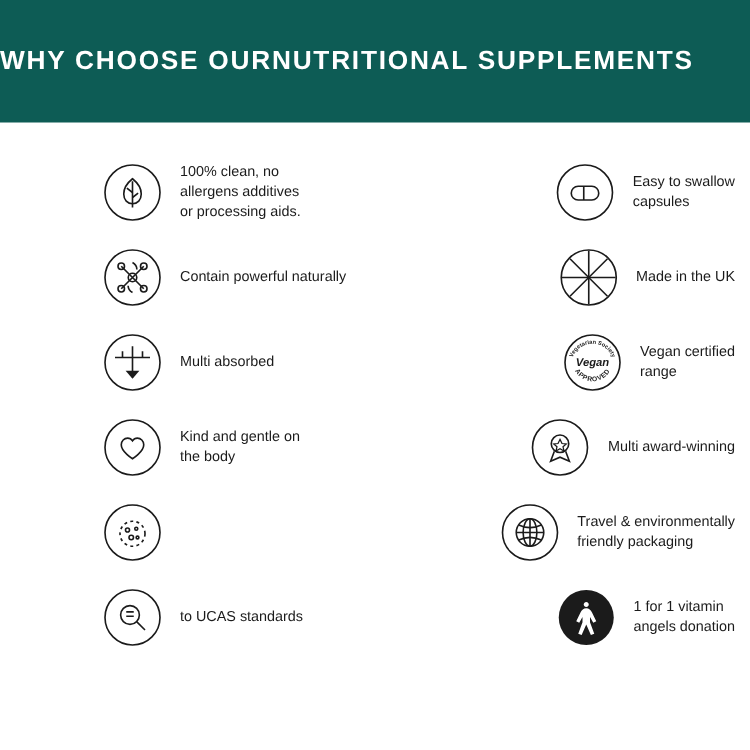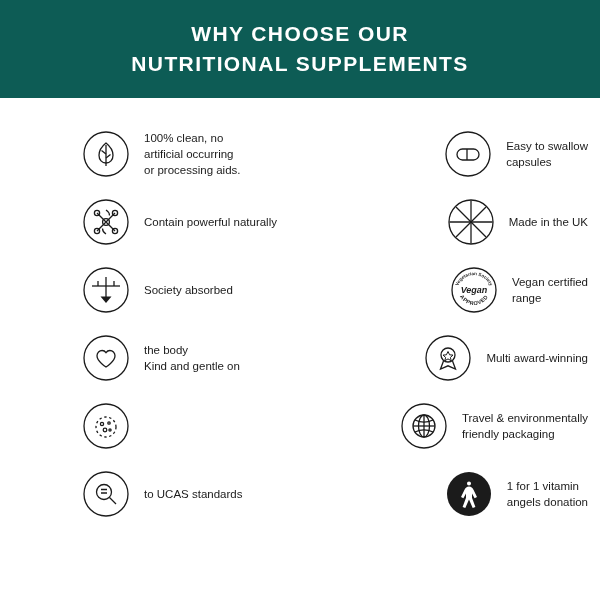--- a/index.html
+++ b/index.html
@@ -21,23 +21,23 @@
   }
   
   .header {
     position: absolute;
     top: 0;
     left: 0;
     width: 600px;
     height: 98px;
     background: #0d5c55;
     display: flex;
-    flex-direction: column;
+    flex-direction: row;
     align-items: center;
-    justify-content: center;
+    justify-content: flex-start;
   }
   .header-line {
     color: #ffffff;
     font-weight: bold;
     font-size: 21px;
     letter-spacing: 1.4px;
     line-height: 30px;
     text-align: center;
     text-transform: uppercase;
   }
@@ -98,21 +98,21 @@
         <div class="icon-wrap">
           <svg width="48" height="48" viewBox="0 0 48 48" fill="none" stroke="#1b1b1b" stroke-width="1.3">
             <circle cx="24" cy="24" r="22"></circle>
             <path d="M24 13c5 4 7 8.5 7 12.2C31 30 28 33 24 33s-7-3-7-7.8c0-3.7 2-8.2 7-12.2z"></path>
             <line x1="24" y1="15" x2="24" y2="36"></line>
             <path d="M24 24l-4.5-3.5M24 28l4.5-3.5"></path>
           </svg>
         </div>
         <div class="row-label">
           <span>100% clean, no</span>
-          <span>artificial occurring</span>
+          <span>allergens additives</span>
           <span>or processing aids.</span>
         </div>
       </div>
 
       <div class="row">
         <div class="icon-wrap">
           <svg width="48" height="48" viewBox="0 0 48 48" fill="none" stroke="#1b1b1b" stroke-width="1.3">
             <circle cx="24" cy="24" r="22"></circle>
             <path d="M15 15l18 18M33 15L15 33"></path>
             <circle cx="15" cy="15" r="2.6"></circle>
@@ -133,34 +133,34 @@
           <svg width="48" height="48" viewBox="0 0 48 48" fill="none" stroke="#1b1b1b" stroke-width="1.3">
             <circle cx="24" cy="24" r="22"></circle>
             <line x1="10" y1="20" x2="38" y2="20"></line>
             <line x1="24" y1="11" x2="24" y2="36"></line>
             <path d="M18.5 30.5L24 37l5.5-6.5" fill="#1b1b1b" stroke="none"></path>
             <line x1="16" y1="15" x2="16" y2="20"></line>
             <line x1="32" y1="15" x2="32" y2="20"></line>
           </svg>
         </div>
         <div class="row-label">
-          <span>Society absorbed</span>
+          <span>Multi absorbed</span>
         </div>
       </div>
 
       <div class="row">
         <div class="icon-wrap">
           <svg width="48" height="48" viewBox="0 0 48 48" fill="none" stroke="#1b1b1b" stroke-width="1.3">
             <circle cx="24" cy="24" r="22"></circle>
             <path d="M24 33s-9-5.6-9-11.2c0-3.1 2.4-5.3 5.1-5.3 1.9 0 3.1 1 3.9 2.2.8-1.2 2-2.2 3.9-2.2 2.7 0 5.1 2.2 5.1 5.3C33 27.4 24 33 24 33z"></path>
           </svg>
         </div>
         <div class="row-label">
+          <span>Kind and gentle on</span>
           <span>the body</span>
-          <span>Kind and gentle on</span>
         </div>
       </div>
 
       <div class="row">
         <div class="icon-wrap">
           <svg width="48" height="48" viewBox="0 0 48 48" fill="none" stroke="#1b1b1b" stroke-width="1.3">
             <circle cx="24" cy="24" r="22"></circle>
             <circle cx="24" cy="25" r="10" stroke-dasharray="2.4 2.6"></circle>
             <circle cx="20" cy="22" r="1.6"></circle>
             <circle cx="27" cy="21" r="1.2"></circle>

